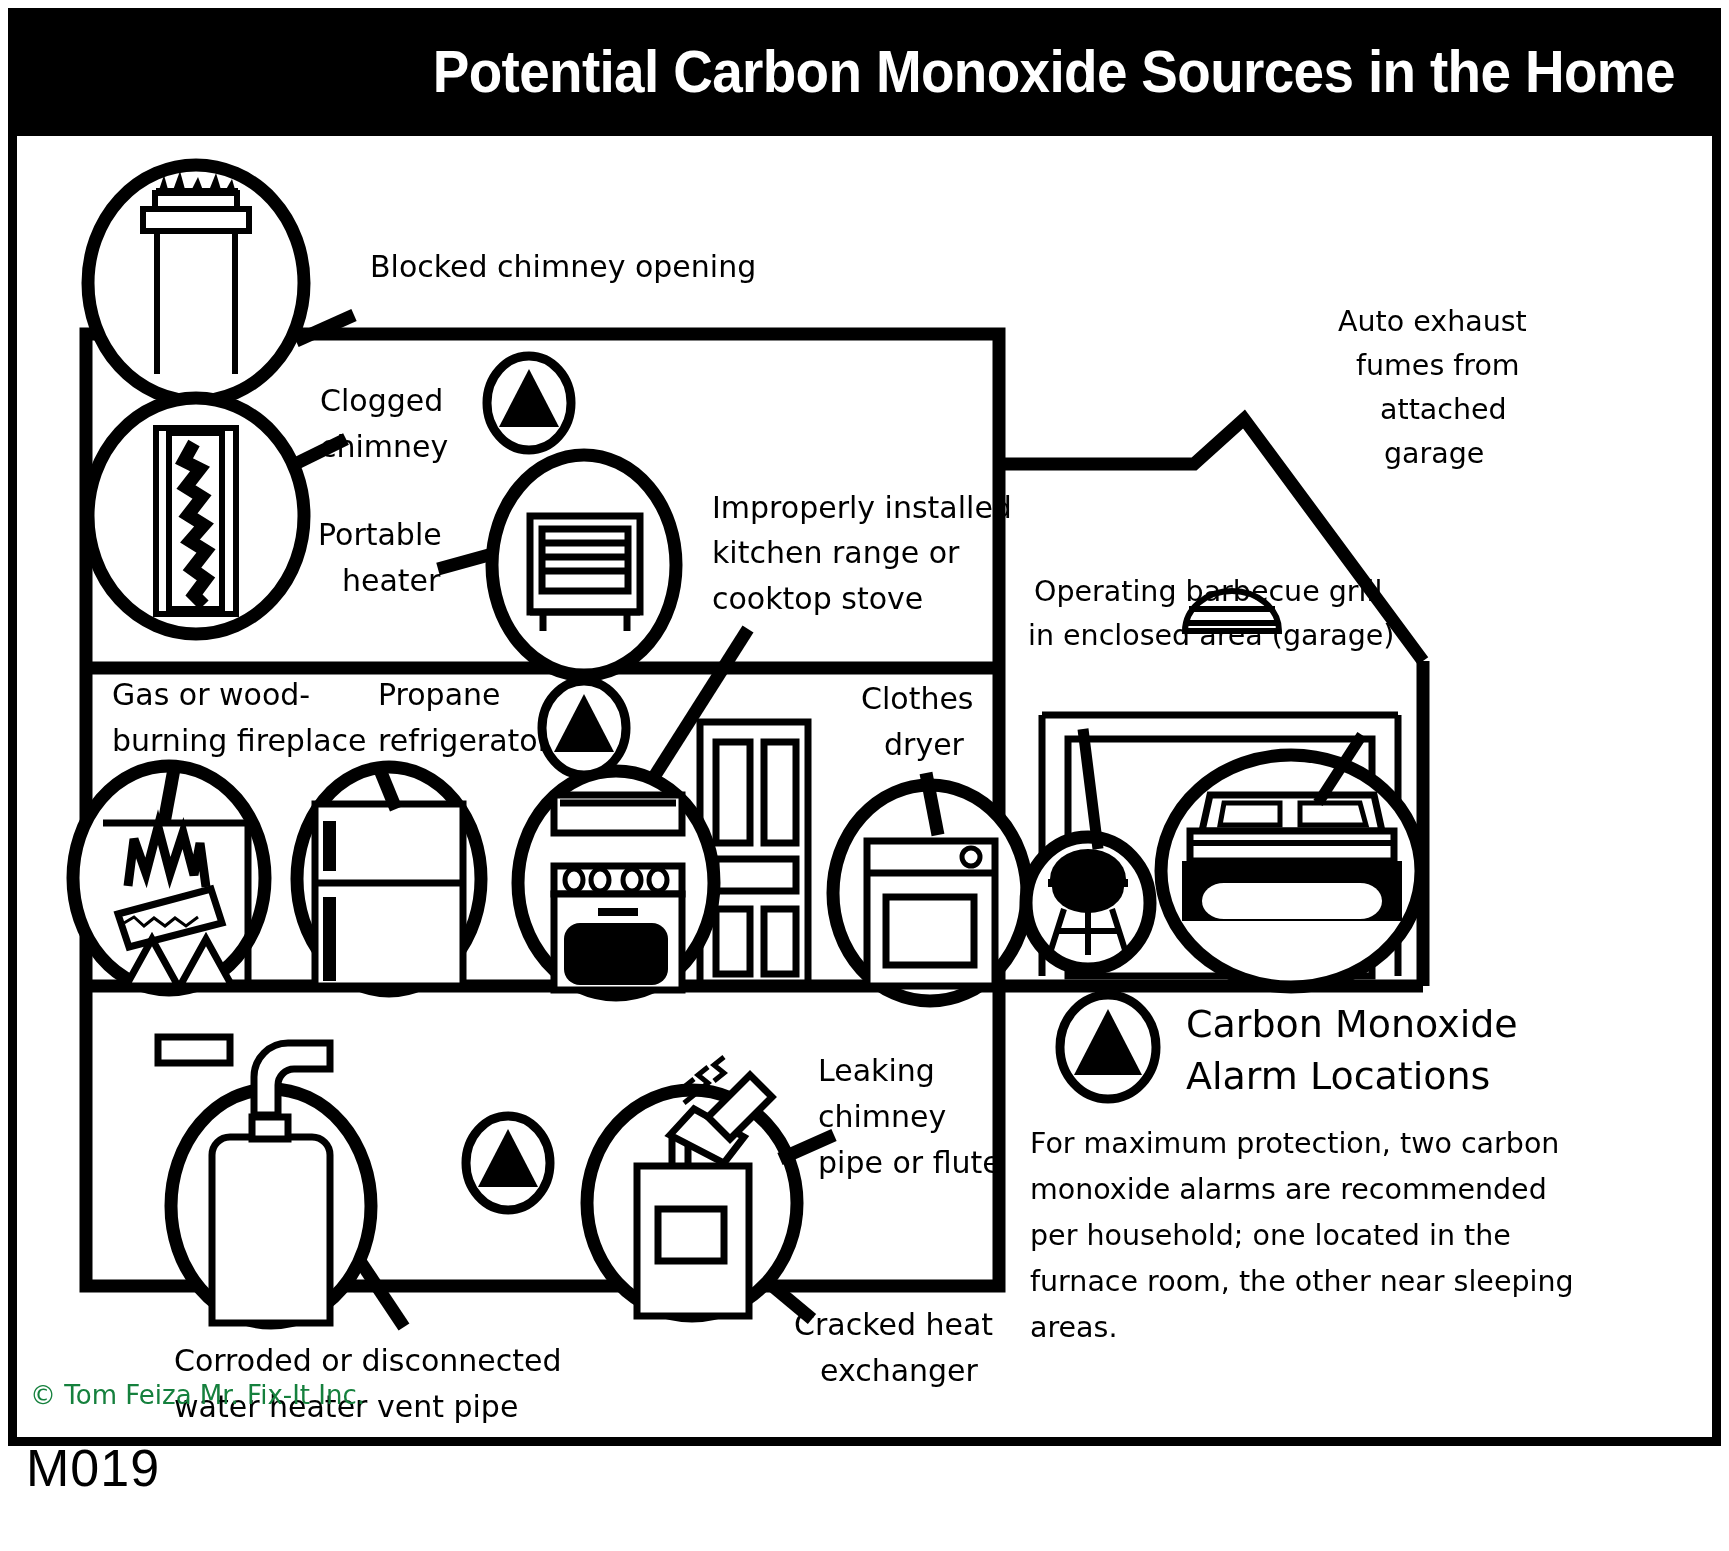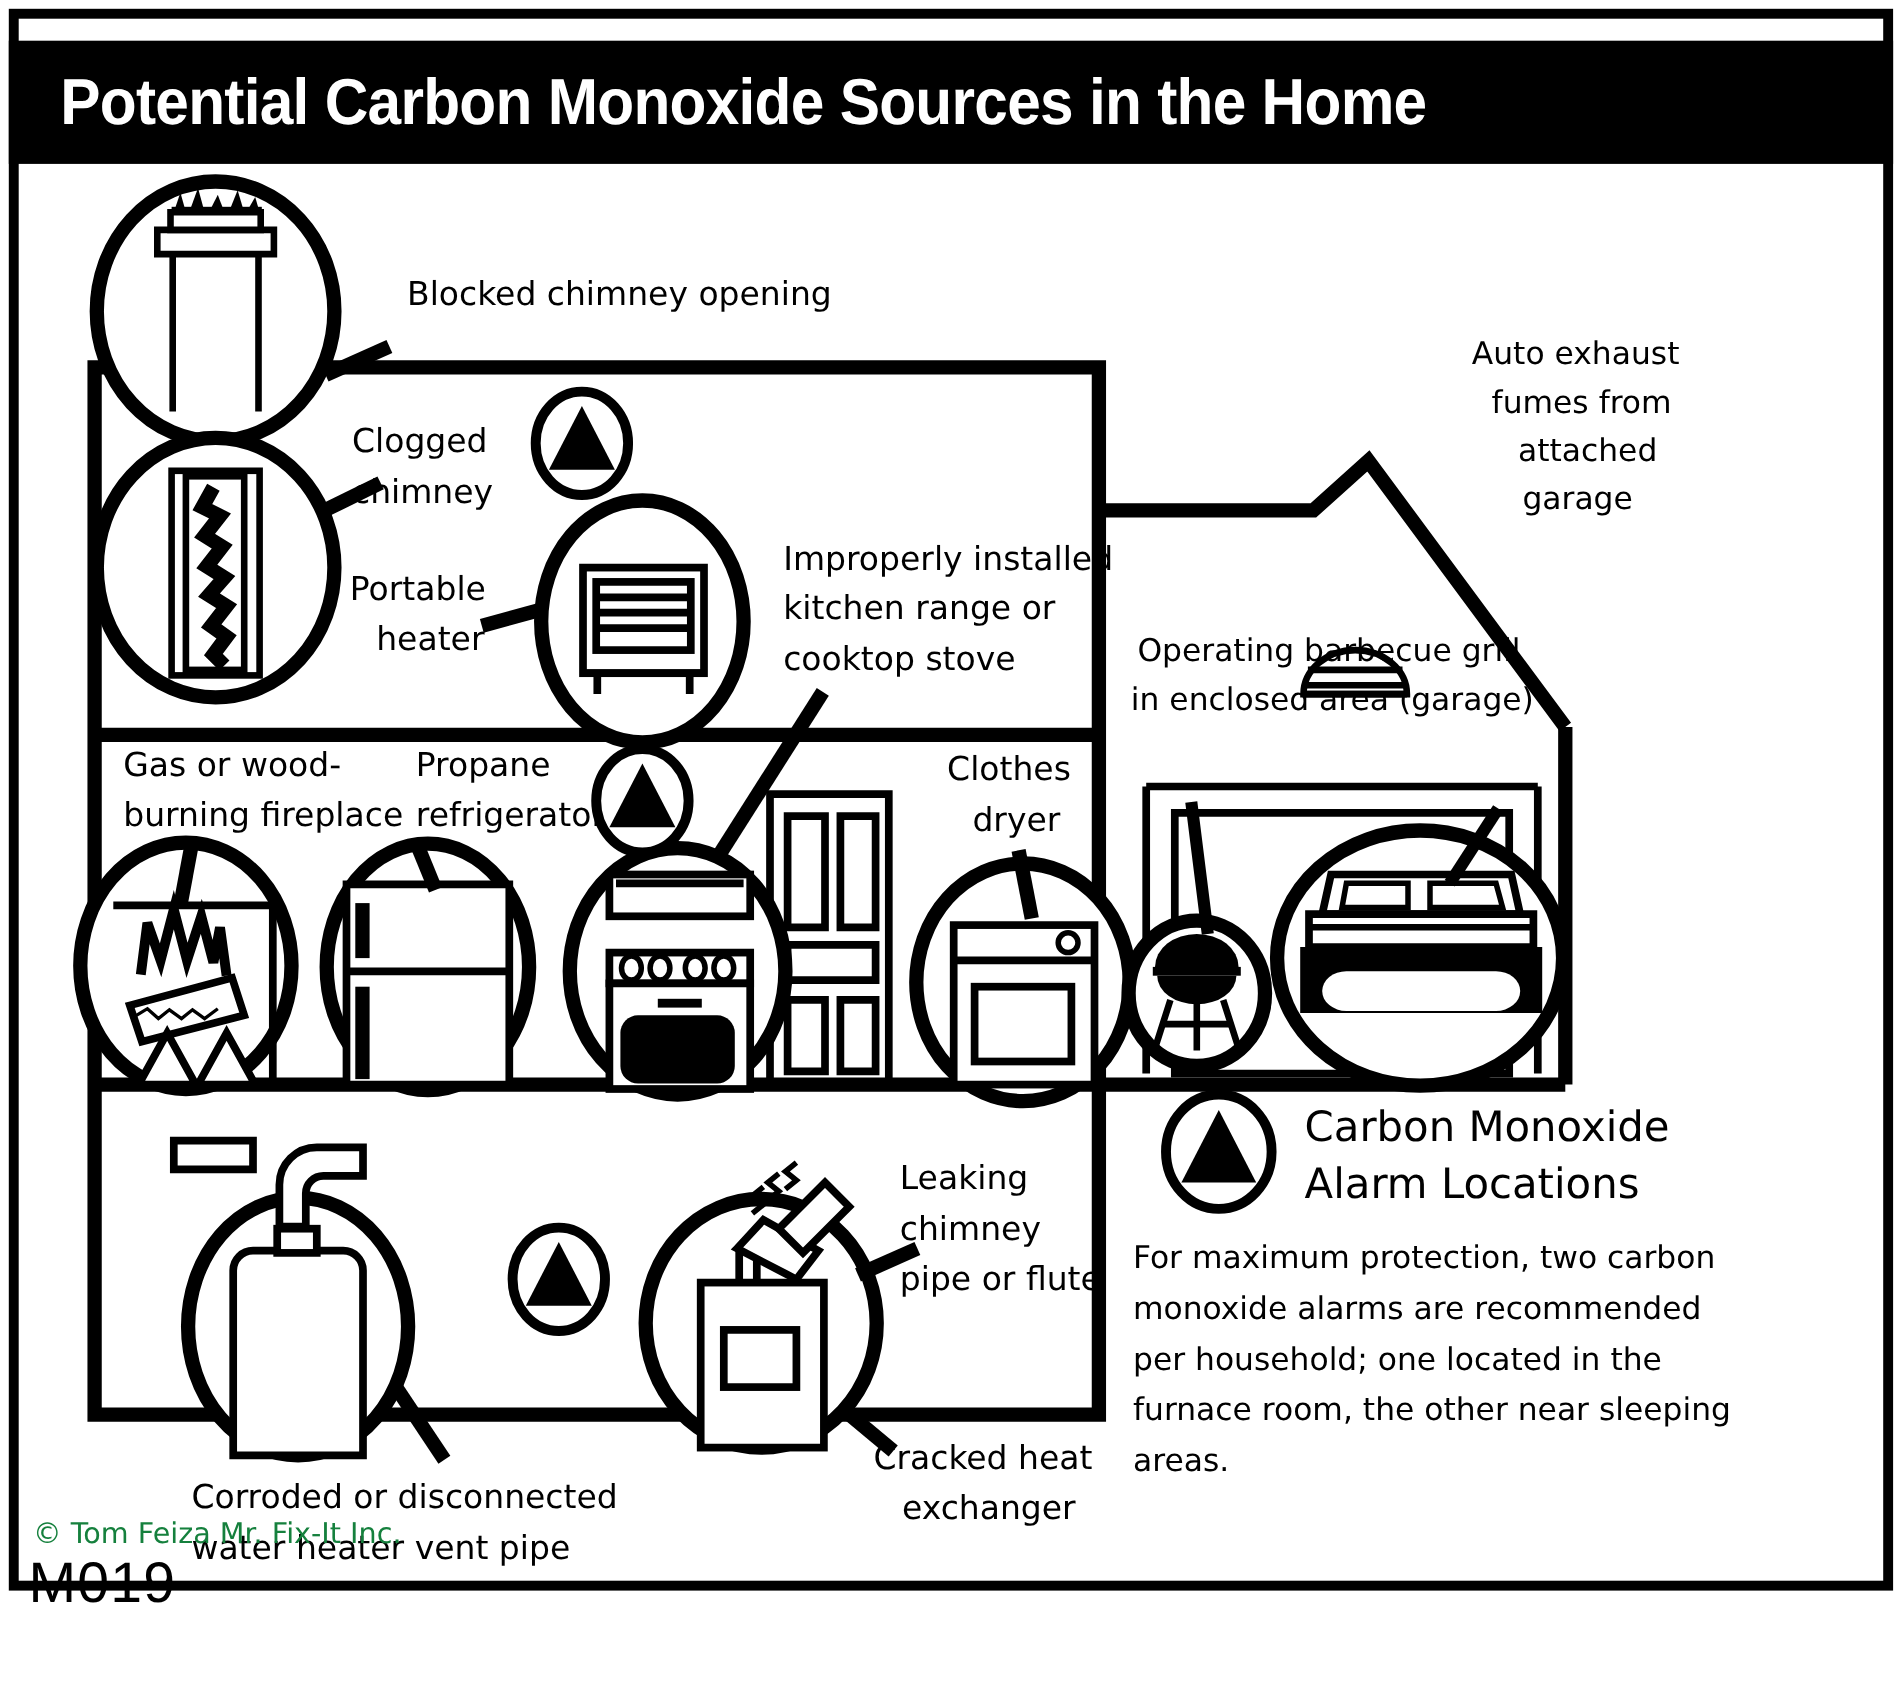--- a/index.html
+++ b/index.html
@@ -26,26 +26,25 @@
     position: absolute;
     left: 8px; top: 8px;
     width: 1713px; height: 1438px;
     border: 9px solid #000000;
     background: #ffffff;
   }
   
   .title-band {
     position: absolute;
     left: 8px; top: 8px;
-    width: 1713px; height: 112px;
+    width: 1713px; height: 128px;
     background: #000000;
     display: flex;
     align-items: center;
-    justify-content: flex-start;
-    margin-top: 29px;
+    justify-content: flex-end;
   }
   .title-text {
     color: #ffffff;
     font-family: "Liberation Sans", sans-serif;
     font-weight: bold;
     font-size: 59px;
     letter-spacing: -0.7px;
     transform: scaleX(0.93);
     white-space: nowrap;
     line-height: 1;
@@ -67,21 +66,21 @@
   .credit {
     position: absolute;
     left: 30px; top: 1380px;
     font-family: "DejaVu Sans", sans-serif;
     font-size: 26px;
     color: #15803d;
     white-space: nowrap;
   }
   .code {
     position: absolute;
-    left: 26px; top: 1409px;
+    left: 26px; top: 1438px;
     font-family: "Liberation Sans", sans-serif;
     font-size: 52px;
     letter-spacing: 1px;
     color: #000000;
     white-space: nowrap;
   }
 </style>
 </head>
 <body>
 

